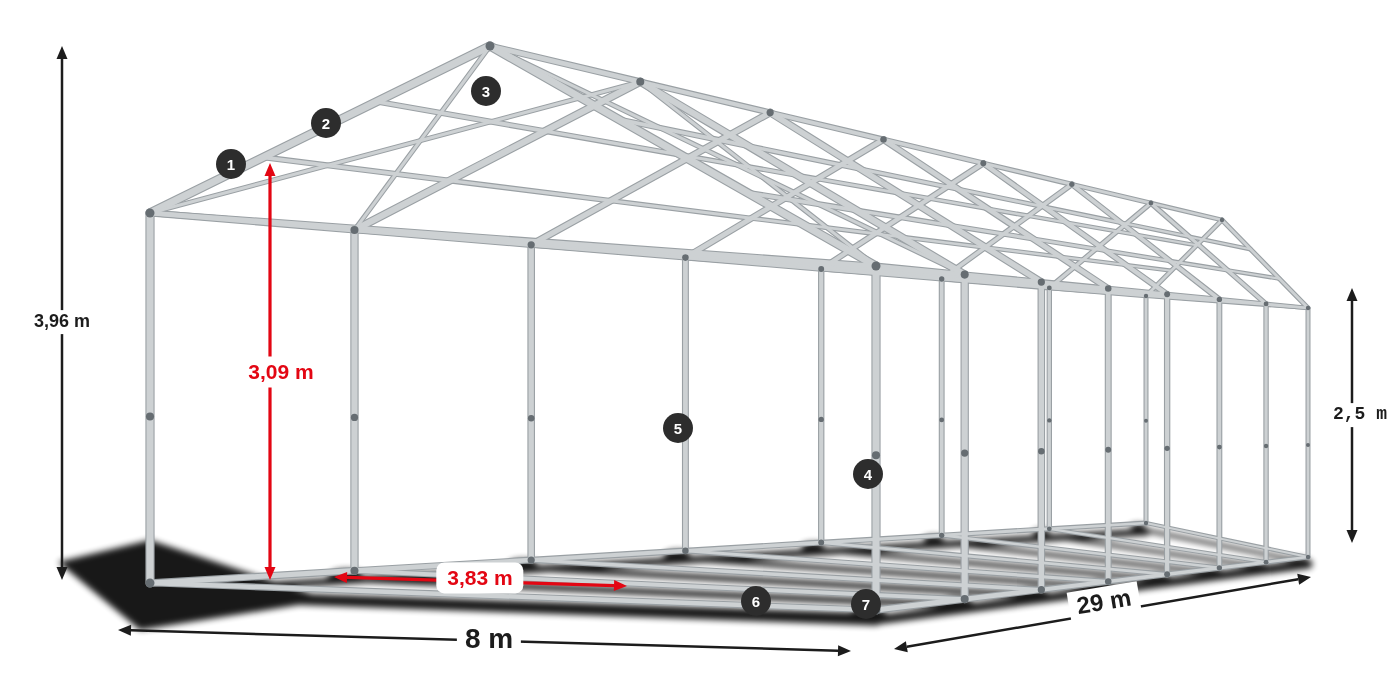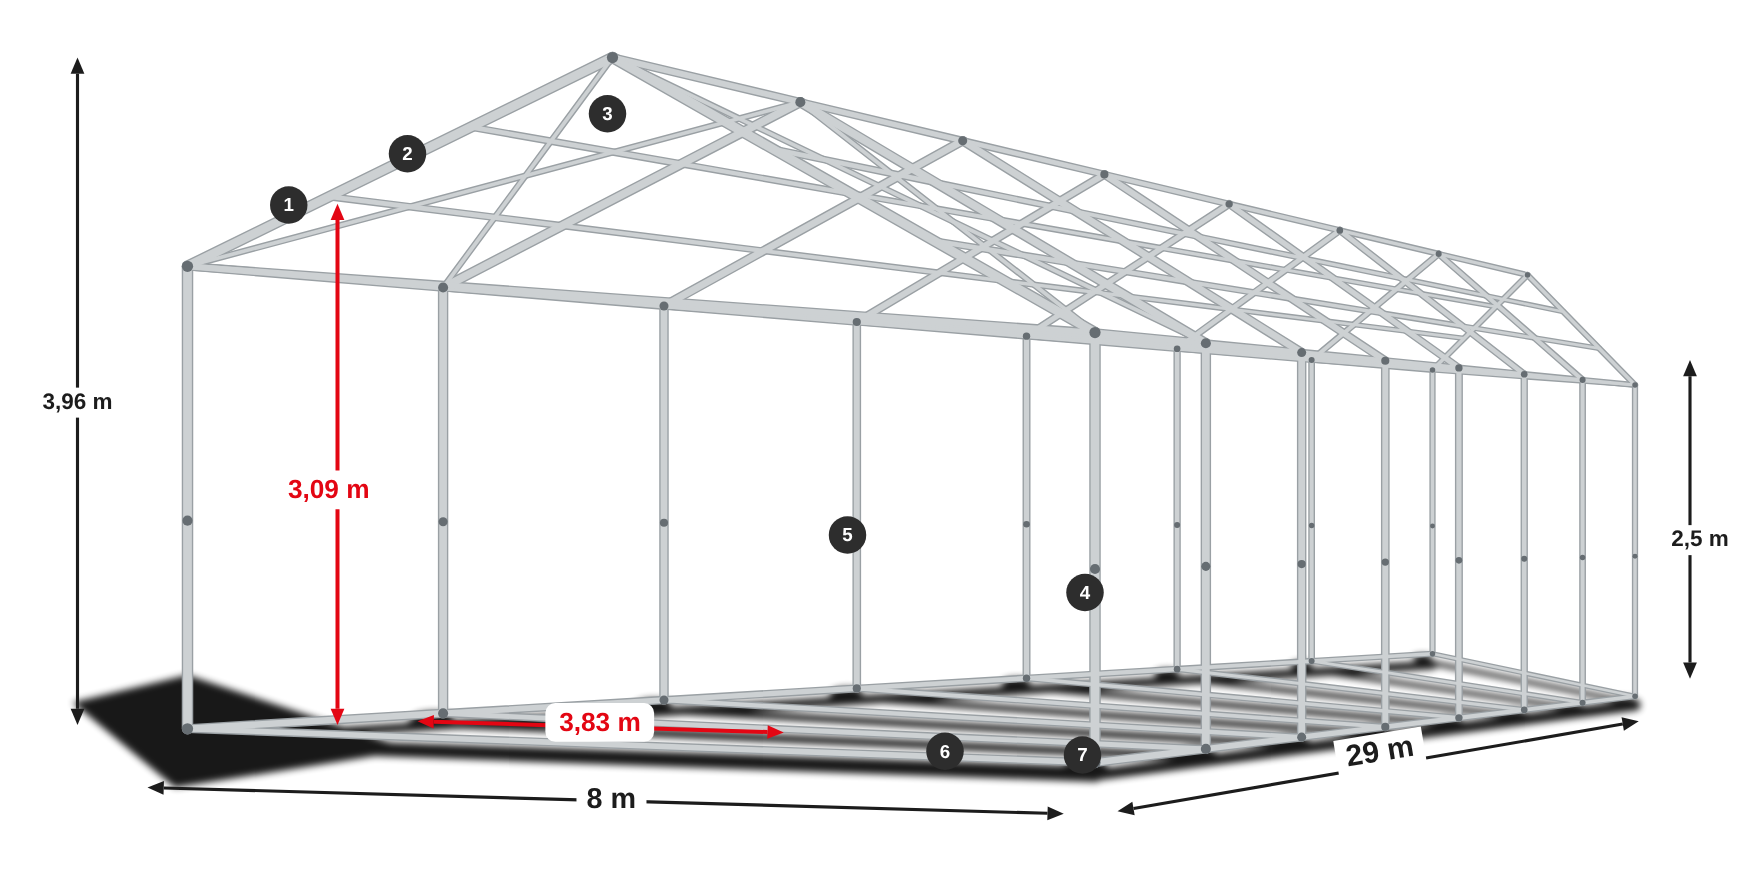--- a/index.html
+++ b/index.html
@@ -4,23 +4,23 @@
 <style>
   html,body{margin:0;padding:0;background:#ffffff;}
   .stage{position:relative;width:1400px;height:700px;overflow:hidden;background:#fff;
          font-family:"Liberation Sans",sans-serif;}
   #scene{position:absolute;left:0;top:0;}
   .dim-label{position:absolute;transform:translate(-50%,-50%);font-weight:bold;color:#1c1c1c;
              background:#fff;padding:2px 8px;font-size:18px;white-space:nowrap;line-height:1.1;}
   .dim-label.red{color:#e30613;border-radius:8px;padding:4px 11px;font-size:21px;}
   .dim-label.rot{transform:translate(-50%,-50%) rotate(-9.5deg);}
   #lbl-total{left:62px;top:322px;}
-  #lbl-inner{left:263px;top:372px;margin-top:20px;}
-  #lbl-side{left:1360px;top:432px;}
-  #lbl-width{left:489px;top:639px;font-size:23px;}
+  #lbl-inner{left:281px;top:372px;}
+  #lbl-side{left:1360px;top:415px;font-family:Liberation Mono, monospace;}
+  #lbl-width{left:489px;top:639px;font-size:28px;}
   #lbl-length{left:1104px;top:602px;font-size:24px;}
   #lbl-entrance{left:480px;top:578px;text-align:center;}
   .badge{position:absolute;width:30px;height:30px;border-radius:50%;color:#fff;
          display:flex;align-items:center;justify-content:center;font-weight:bold;font-size:15px;
          transform:translate(-50%,-50%);}
 </style>
 </head>
 <body>
 
 <div class="stage">

